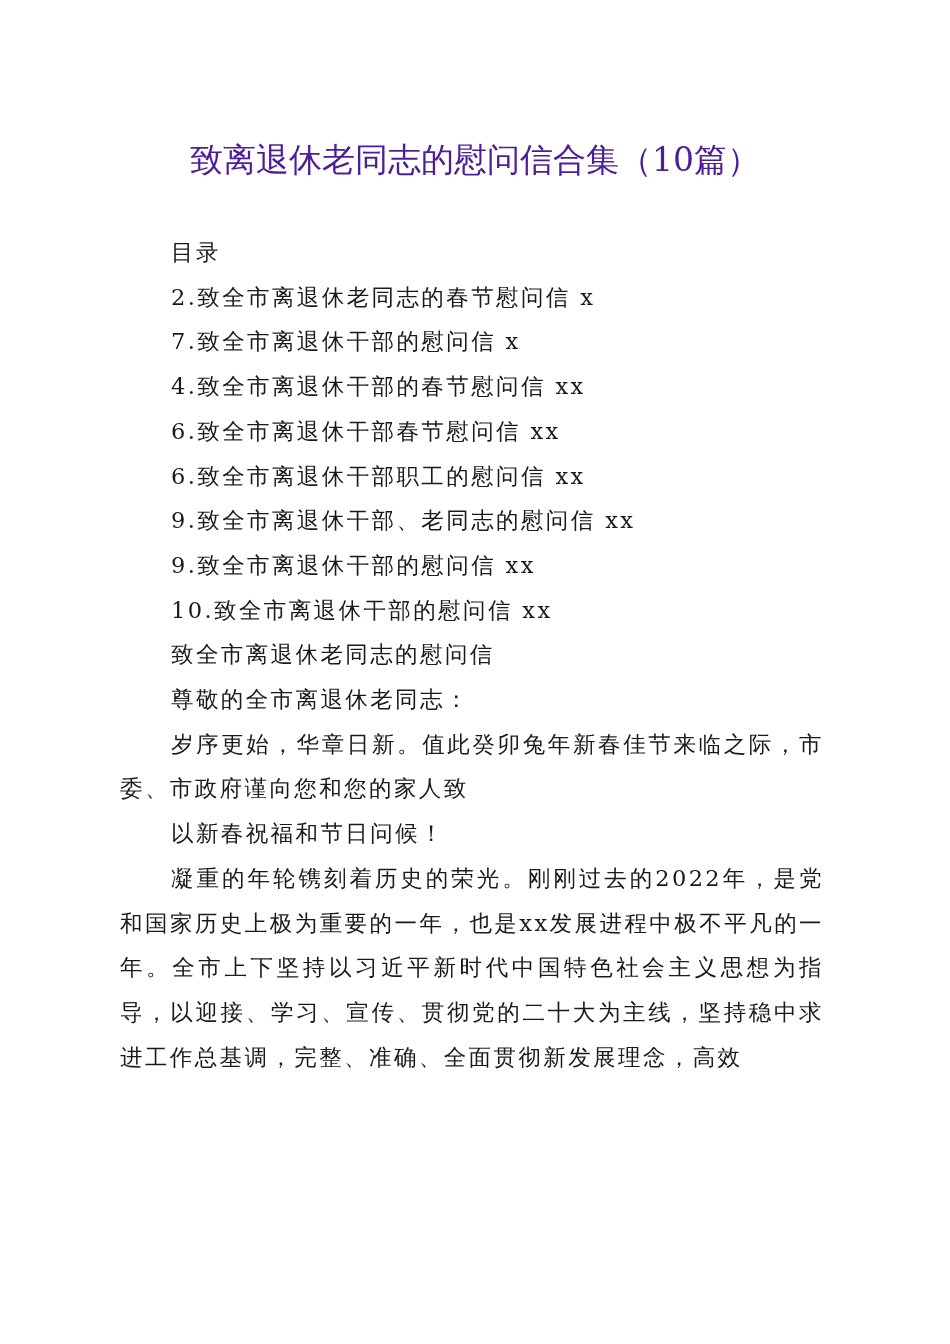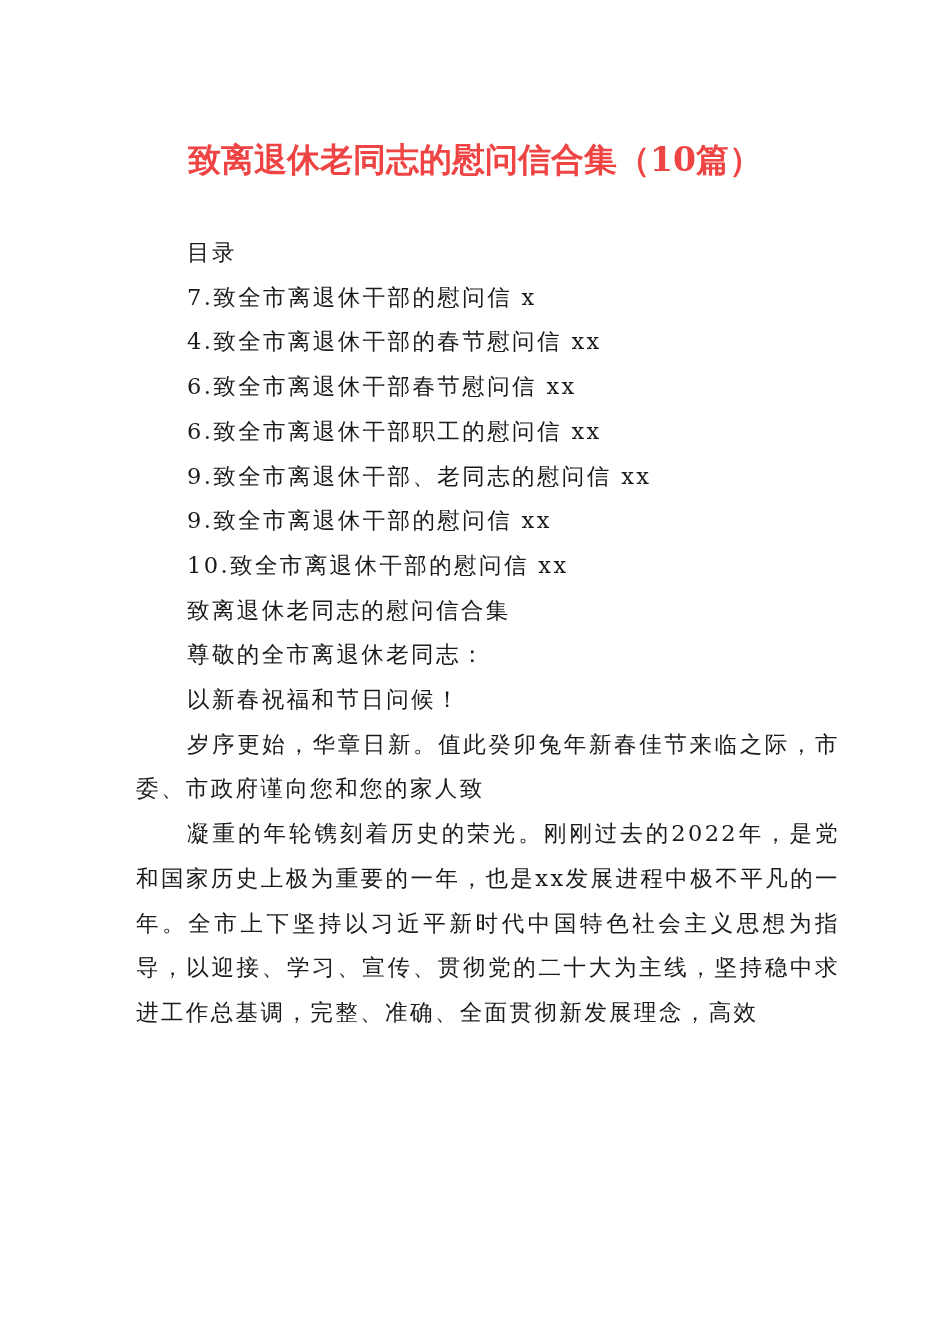--- a/index.html
+++ b/index.html
@@ -21,29 +21,29 @@
       height: 1344px;
       background: #ffffff;
     }
     .title {
       position: absolute;
       left: 0;
       width: 950px;
       top: 138px;
       text-align: center;
       font-family: "DejaVu Serif", "Liberation Serif", serif;
-      font-weight: bold;
+      font-weight: normal;
       font-size: 33px;
       line-height: 44px;
       letter-spacing: 0px;
-      color: #ef4444;
+      color: #4c1d95;
     }
     .body {
       position: absolute;
-      left: 136px;
+      left: 120px;
       top: 230px;
       width: 704px;
       font-family: "DejaVu Serif", "Liberation Serif", serif;
       font-size: 22.5px;
       line-height: 44.7px;
       letter-spacing: 2.4px;
       color: #1a1a1a;
     }
     .line {
       display: block;
@@ -68,30 +68,31 @@
 
 <div class="page">
 
   <div class="title">致离退休老同志的慰问信合集（10篇）</div>
 
   <div class="body">
 
     <div class="line indent">目录</div>
 
     <div>
+      <div class="line indent">2.致全市离退休老同志的春节慰问信 x</div>
       <div class="line indent">7.致全市离退休干部的慰问信 x</div>
       <div class="line indent">4.致全市离退休干部的春节慰问信 xx</div>
       <div class="line indent">6.致全市离退休干部春节慰问信 xx</div>
       <div class="line indent">6.致全市离退休干部职工的慰问信 xx</div>
       <div class="line indent">9.致全市离退休干部、老同志的慰问信 xx</div>
       <div class="line indent">9.致全市离退休干部的慰问信 xx</div>
       <div class="line indent">10.致全市离退休干部的慰问信 xx</div>
     </div>
 
-    <div class="line indent">致离退休老同志的慰问信合集</div>
+    <div class="line indent">致全市离退休老同志的慰问信</div>
     <div class="line indent">尊敬的全市离退休老同志：</div>
 
+    <p class="para">岁序更始，华章日新。值此癸卯兔年新春佳节来临之际，市委、市政府谨向您和您的家人致</p>
     <p class="para">以新春祝福和节日问候！</p>
-    <p class="para">岁序更始，华章日新。值此癸卯兔年新春佳节来临之际，市委、市政府谨向您和您的家人致</p>
     <p class="para">凝重的年轮镌刻着历史的荣光。刚刚过去的2022年，是党和国家历史上极为重要的一年，也是xx发展进程中极不平凡的一年。全市上下坚持以习近平新时代中国特色社会主义思想为指导，以迎接、学习、宣传、贯彻党的二十大为主线，坚持稳中求进工作总基调，完整、准确、全面贯彻新发展理念，高效</p>
 
   </div>
 </div>
 
 </body></html>

